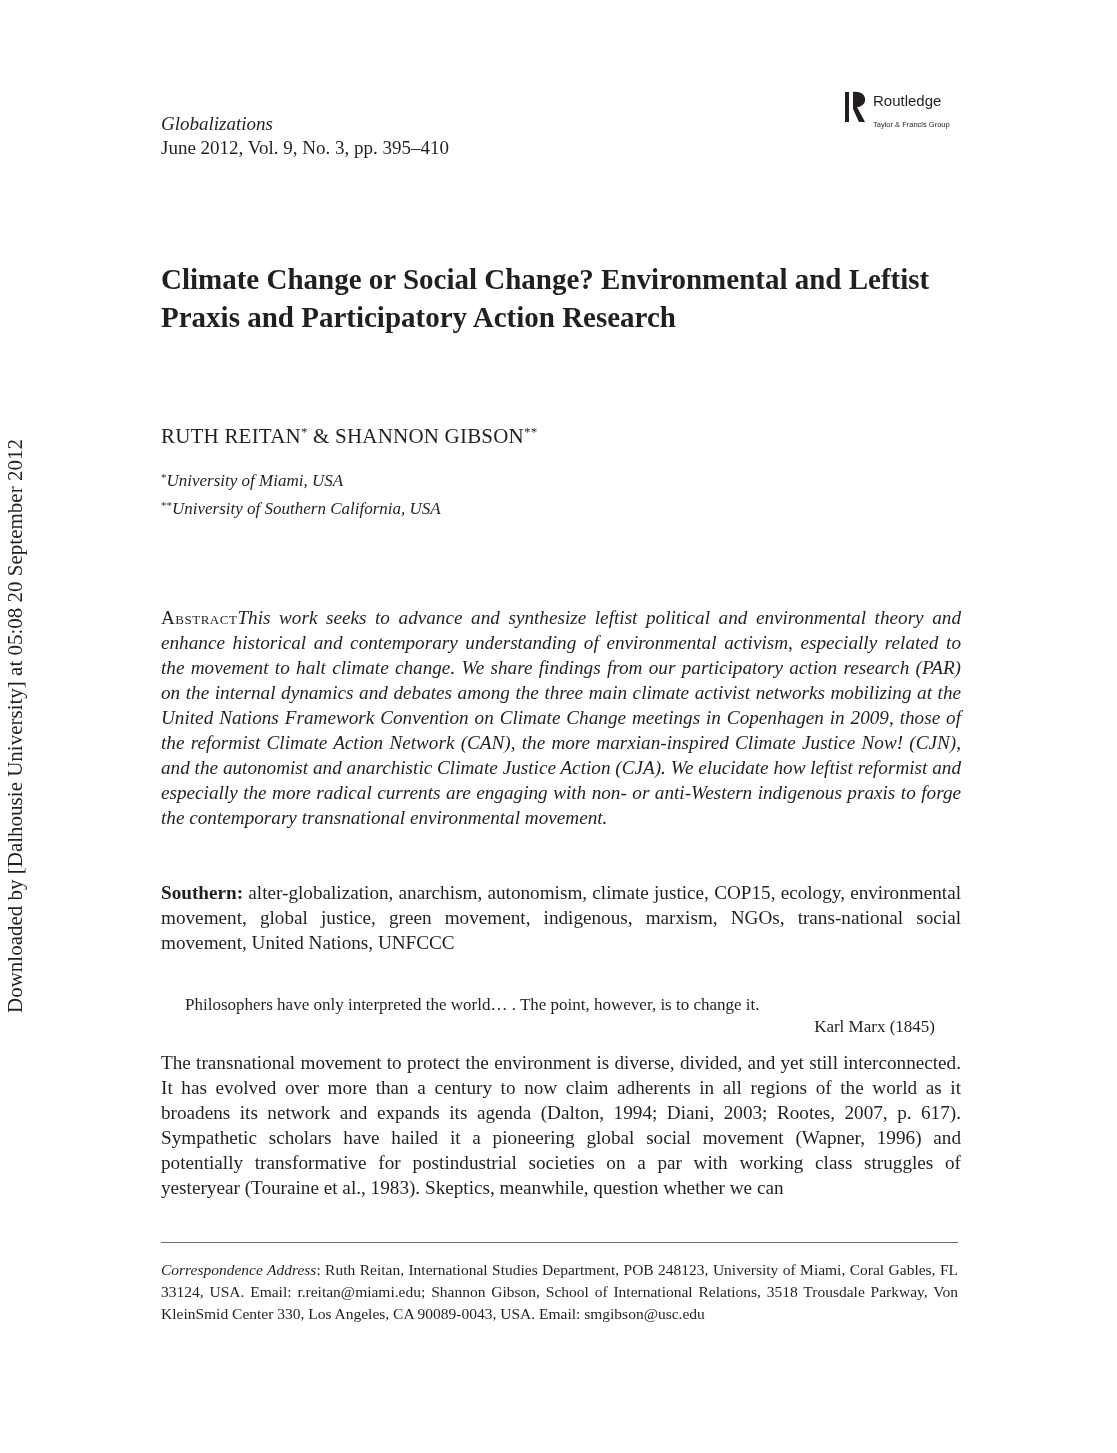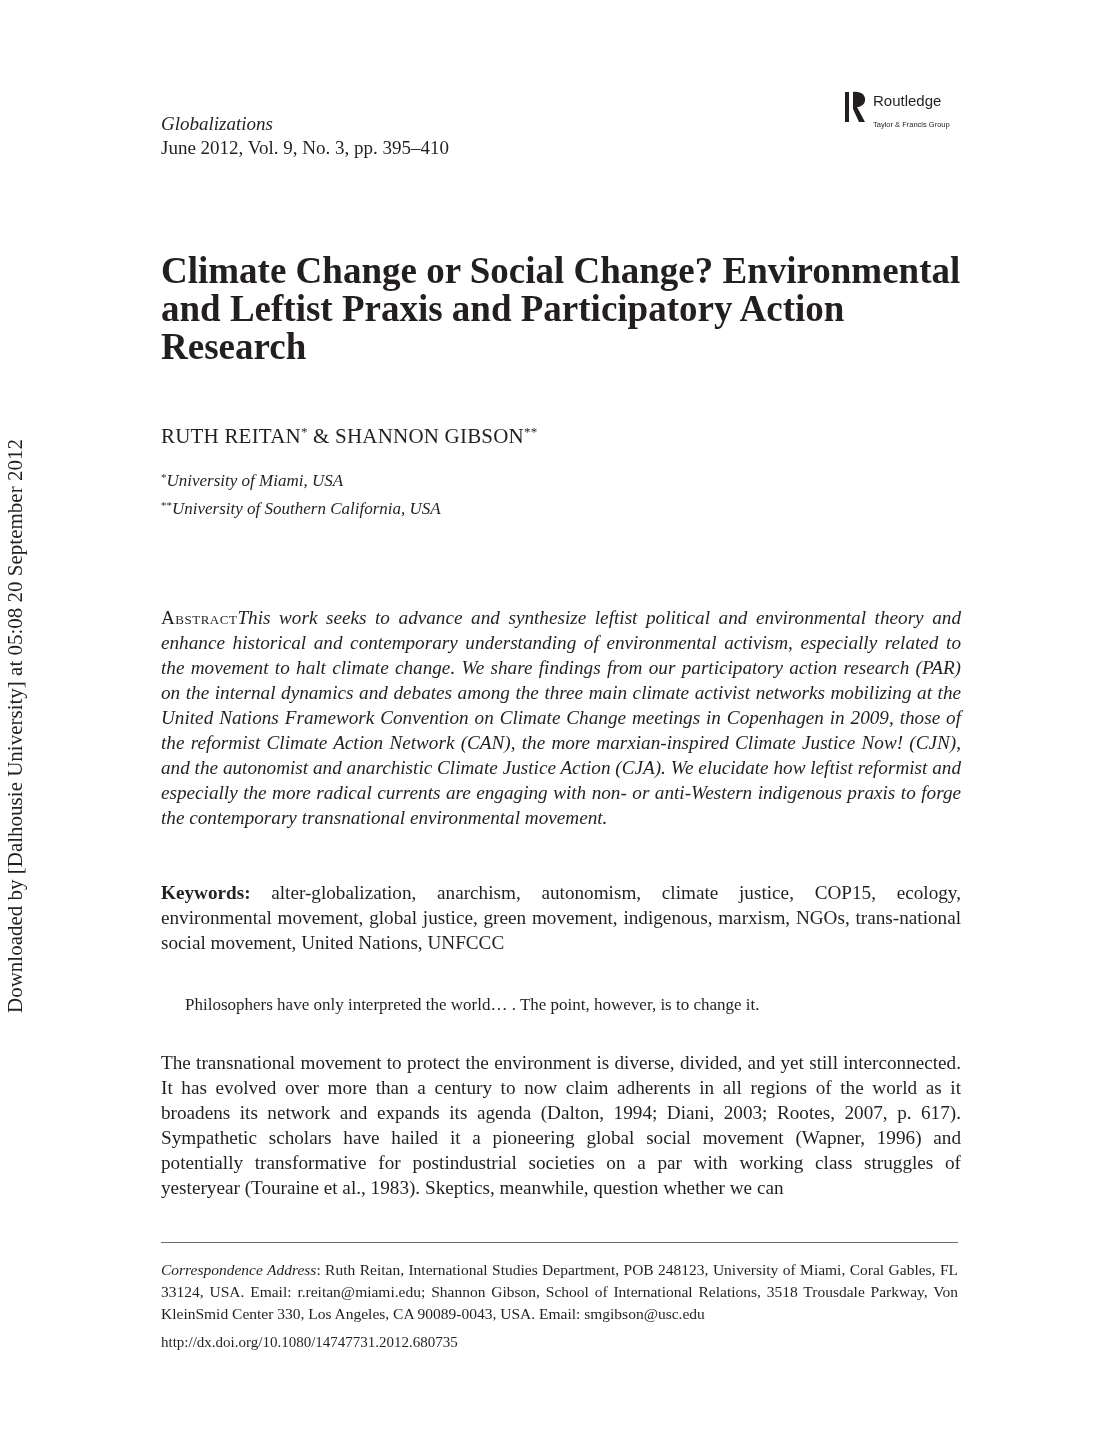--- a/index.html
+++ b/index.html
@@ -13,21 +13,21 @@
   .journal { left: 161px; top: 78px; font-size: 19px; line-height: 24px; margin-top: 34px; }
   .journal .jname { font-style: italic; display: block; }
 
   .logo { left: 843px; top: 88px; width: 120px; height: 40px; }
   .logo .mark { position: absolute; left: 2px; top: 2px; width: 22px; height: 34px; }
   .logo .brand { position: absolute; left: 30px; top: 4px; font-family: "Liberation Sans", "DejaVu Sans", sans-serif;
                  font-size: 15px; color: #231f20; }
   .logo .sub { position: absolute; left: 30px; top: 24px; font-family: "Liberation Sans", "DejaVu Sans", sans-serif;
                font-size: 7.5px; color: #231f20; white-space: nowrap; margin-top: 8px; }
 
-  .title { left: 161px; top: 252px; width: 800px; font-size: 37px; line-height: 38px; font-weight: bold; }
+  .title { left: 161px; top: 260px; width: 800px; font-size: 29px; line-height: 38px; font-weight: bold; }
 
   .authors { left: 161px; top: 424px; font-size: 21px; letter-spacing: 0.2px; }
   .authors sup { font-size: 13px; vertical-align: 7px; }
   .affils { left: 161px; top: 465px; font-size: 17px; line-height: 24px; font-style: italic; }
   .affils .mk { font-style: normal; font-size: 11px; vertical-align: 5px; }
 
   .abstract { left: 161px; top: 605px; width: 800px; font-size: 19.2px; line-height: 25px;
               text-align: justify; }
   .abstract .lbl { font-variant: small-caps; font-style: normal; letter-spacing: 0.5px; }
   .abstract .body { font-style: italic; margin-top: 28px; }
@@ -77,31 +77,31 @@
 <div class="abs affils">
   <div><span class="mk">*</span><span>University of Miami, USA</span></div>
   <div><span class="mk">**</span><span>University of Southern California, USA</span></div>
 </div>
 
 <div class="abs abstract">
   <span class="lbl">Abstract</span><span class="body">This work seeks to advance and synthesize leftist political and environmental theory and enhance historical and contemporary understanding of environmental activism, especially related to the movement to halt climate change. We share findings from our participatory action research (PAR) on the internal dynamics and debates among the three main climate activist networks mobilizing at the United Nations Framework Convention on Climate Change meetings in Copenhagen in 2009, those of the reformist Climate Action Network (CAN), the more marxian-inspired Climate Justice Now! (CJN), and the autonomist and anarchistic Climate Justice Action (CJA). We elucidate how leftist reformist and especially the more radical currents are engaging with non- or anti-Western indigenous praxis to forge the contemporary transnational environmental movement.</span>
 </div>
 
 <div class="abs keywords">
-  <span class="lbl">Keywords:</span>
+  <span class="lbl">Southern:</span>
   <span>alter-globalization, anarchism, autonomism, climate justice, COP15, ecology, environmental movement, global justice, green movement, indigenous, marxism, NGOs, trans-national social movement, United Nations, UNFCCC</span>
 </div>
 
 <div class="abs quote">
   <span>Philosophers have only interpreted the world… . The point, however, is to change it.</span>
+  <span class="attr">Karl Marx (1845)</span>
 </div>
 
 <div class="abs main-text">The transnational movement to protect the environment is diverse, divided, and yet still interconnected. It has evolved over more than a century to now claim adherents in all regions of the world as it broadens its network and expands its agenda (Dalton, 1994; Diani, 2003; Rootes, 2007, p. 617). Sympathetic scholars have hailed it a pioneering global social movement (Wapner, 1996) and potentially transformative for postindustrial societies on a par with working class struggles of yesteryear (Touraine et al., 1983). Skeptics, meanwhile, question whether we can</div>
 
 <div class="abs rule"></div>
 
 <div class="abs corr">
   <span class="lbl">Correspondence Address</span><span>: Ruth Reitan, International Studies Department, POB 248123, University of Miami, Coral Gables, FL 33124, USA. Email: r.reitan@miami.edu; Shannon Gibson, School of International Relations, 3518 Trousdale Parkway, Von KleinSmid Center 330, Los Angeles, CA 90089-0043, USA. Email: smgibson@usc.edu</span>
 </div>
 
 <div class="abs issn">
-  <div>http://dx.doi.org/10.1080/14747731.2012.680735</div>
 </div>
 
 </body></html>

